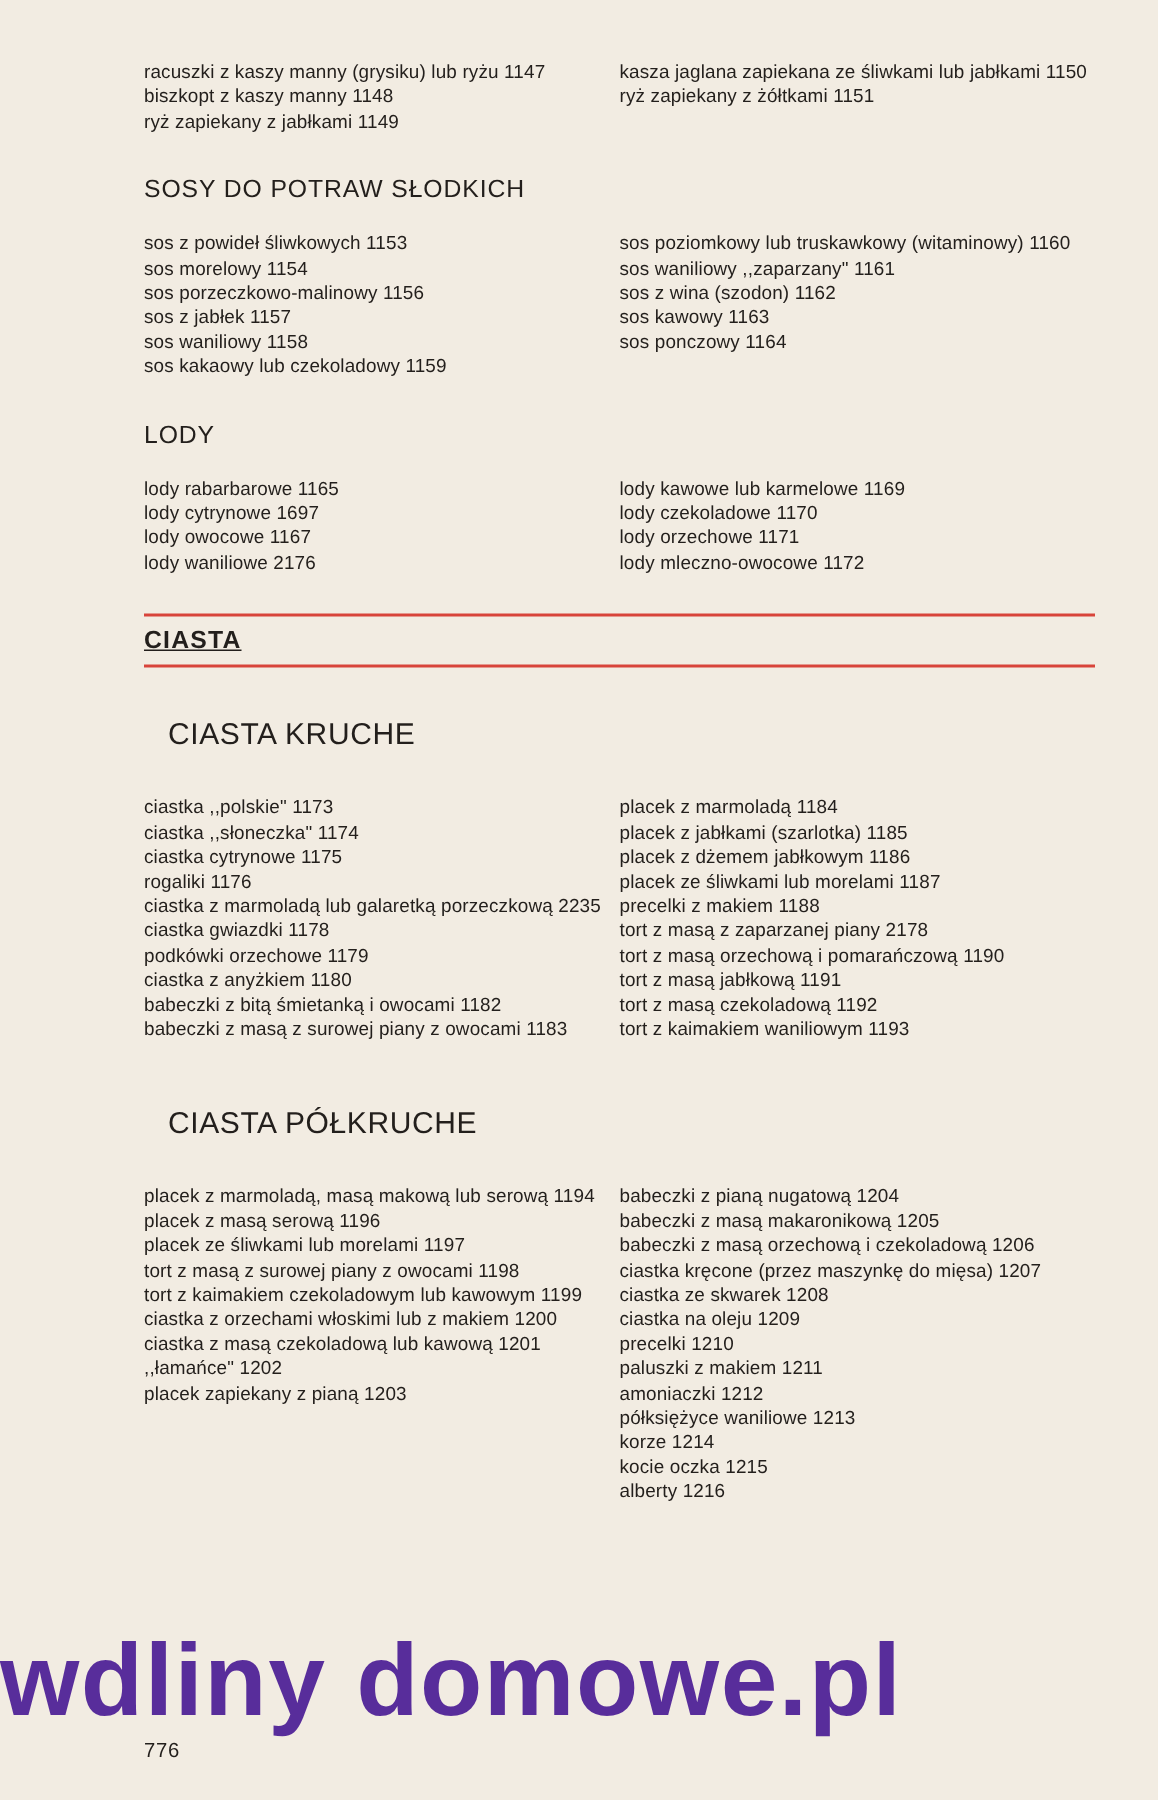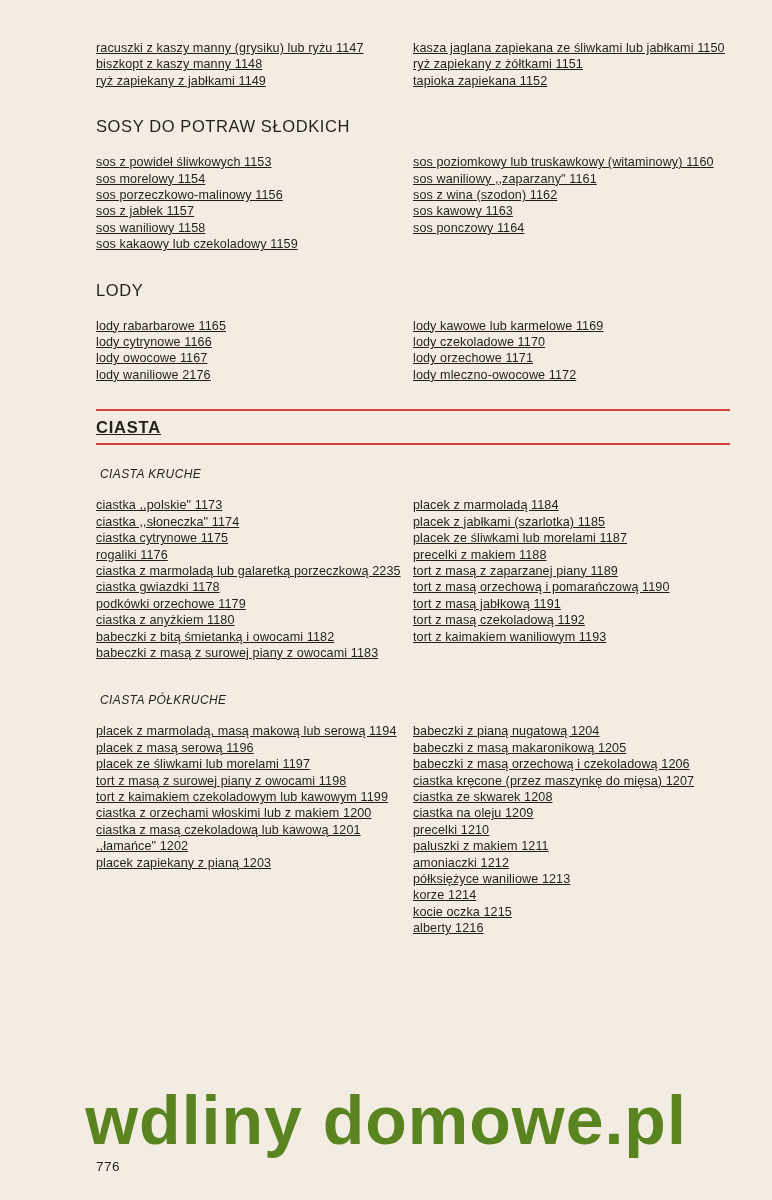--- a/index.html
+++ b/index.html
@@ -19,58 +19,56 @@
     position: absolute;
     inset: 0;
     padding: 40px 42px 0 96px;
     box-sizing: border-box;
   }
   .watermark {
     position: absolute;
     left: 0;
     right: 0;
     bottom: 46px;
-    text-align: center;
+    text-align: left;
     font-size: 68px;
     font-weight: bold;
     letter-spacing: 1px;
-    color: #4d7c0f;
+    color: #4c1d95;
     opacity: 0.92;
     pointer-events: none;
     user-select: none;
     line-height: 1;
     z-index: 5;
   }
   .cols {
     display: flex;
-    text-decoration: underline;
   }
   .col {
     width: 50%;
     box-sizing: border-box;
   }
   .entry {
     font-size: 12.6px;
     line-height: 16.4px;
     margin: 0 0 0 0;
     padding-left: 16px;
     text-indent: -16px;
     letter-spacing: 0.1px;
   }
   .section-head {
     font-size: 16.5px;
     font-weight: normal;
     letter-spacing: 0.6px;
     margin: 0;
   }
   .sub-head {
-    font-size: 12px;
+    font-size: 20px;
     letter-spacing: 0.4px;
-    margin: 4px;
-    font-style: italic;
+    margin: 16px;
   }
   .gap-lg { height: 28px; }
   .gap-md { height: 18px; }
   .gap-sm { height: 12px; }
 
   .rule-band {
     margin: 26px 0 0 0;
     position: relative;
   }
   .rule-line {
@@ -106,21 +104,20 @@
       <div class="col-inner">
         <p class="entry">racuszki z kaszy manny (grysiku) lub ryżu 1147</p>
         <p class="entry">biszkopt z kaszy manny 1148</p>
         <p class="entry">ryż zapiekany z jabłkami 1149</p>
       </div>
     </div>
     <div class="col col-right">
       <div class="col-inner">
         <p class="entry">kasza jaglana zapiekana ze śliwkami lub jabłkami 1150</p>
         <p class="entry">ryż zapiekany z żółtkami 1151</p>
-        <p class="entry">tapioka zapiekana 1152</p>
       </div>
     </div>
   </div>
 
   <div class="gap-lg"></div>
 
   <div class="section-head">SOSY DO POTRAW SŁODKICH</div>
 
   <div class="gap-md"></div>
 
@@ -149,21 +146,21 @@
   <div class="gap-lg"></div>
 
   <div class="section-head">LODY</div>
 
   <div class="gap-md"></div>
 
   <div class="cols">
     <div class="col col-left">
       <div class="col-inner">
         <p class="entry">lody rabarbarowe 1165</p>
-        <p class="entry">lody cytrynowe 1166</p>
+        <p class="entry">lody cytrynowe 1697</p>
         <p class="entry">lody owocowe 1167</p>
         <p class="entry">lody waniliowe 2176</p>
       </div>
     </div>
     <div class="col col-right">
       <div class="col-inner">
         <p class="entry">lody kawowe lub karmelowe 1169</p>
         <p class="entry">lody czekoladowe 1170</p>
         <p class="entry">lody orzechowe 1171</p>
         <p class="entry">lody mleczno-owocowe 1172</p>
@@ -195,23 +192,24 @@
         <p class="entry">podkówki orzechowe 1179</p>
         <p class="entry">ciastka z anyżkiem 1180</p>
         <p class="entry">babeczki z bitą śmietanką i owocami 1182</p>
         <p class="entry">babeczki z masą z surowej piany z owocami 1183</p>
       </div>
     </div>
     <div class="col col-right">
       <div class="col-inner">
         <p class="entry">placek z marmoladą 1184</p>
         <p class="entry">placek z jabłkami (szarlotka) 1185</p>
+        <p class="entry">placek z dżemem jabłkowym 1186</p>
         <p class="entry">placek ze śliwkami lub morelami 1187</p>
         <p class="entry">precelki z makiem 1188</p>
-        <p class="entry">tort z masą z zaparzanej piany 1189</p>
+        <p class="entry">tort z masą z zaparzanej piany 2178</p>
         <p class="entry">tort z masą orzechową i pomarańczową 1190</p>
         <p class="entry">tort z masą jabłkową 1191</p>
         <p class="entry">tort z masą czekoladową 1192</p>
         <p class="entry">tort z kaimakiem waniliowym 1193</p>
       </div>
     </div>
   </div>
 
   <div class="gap-lg"></div>
 

